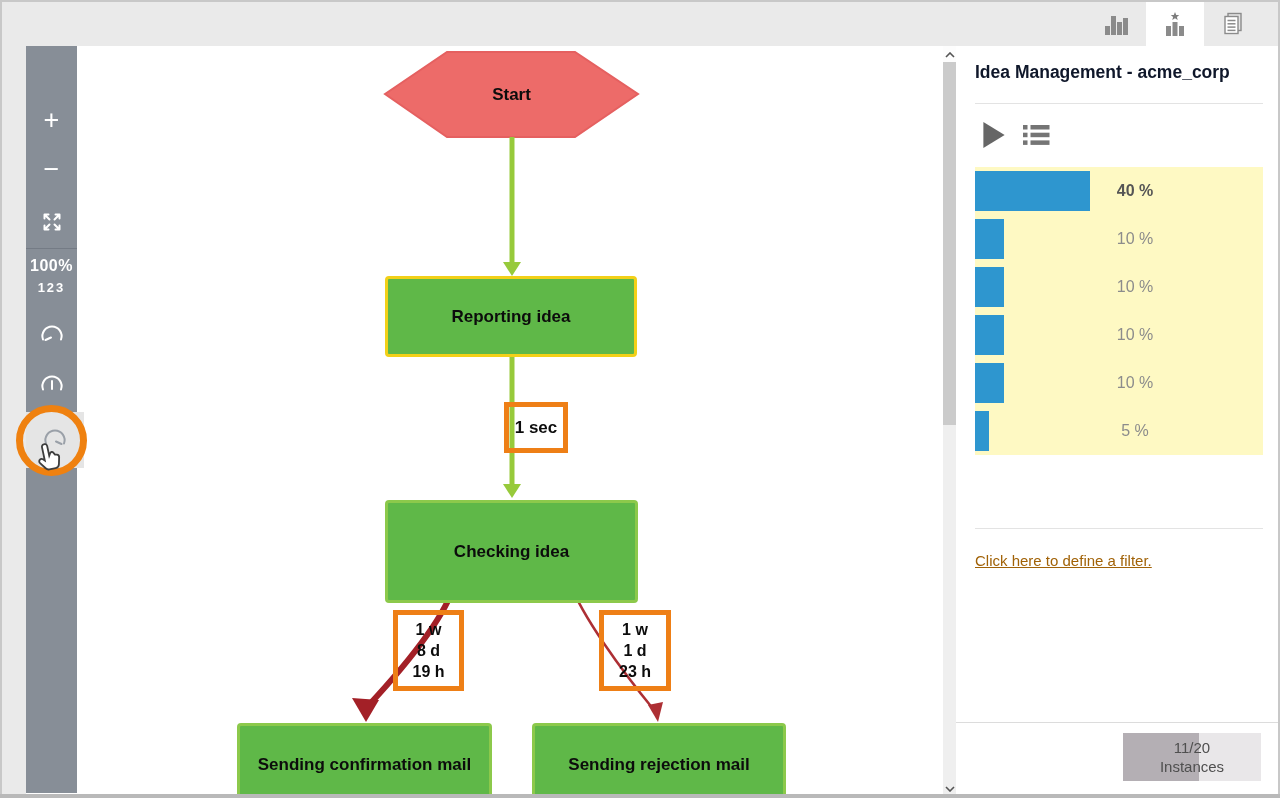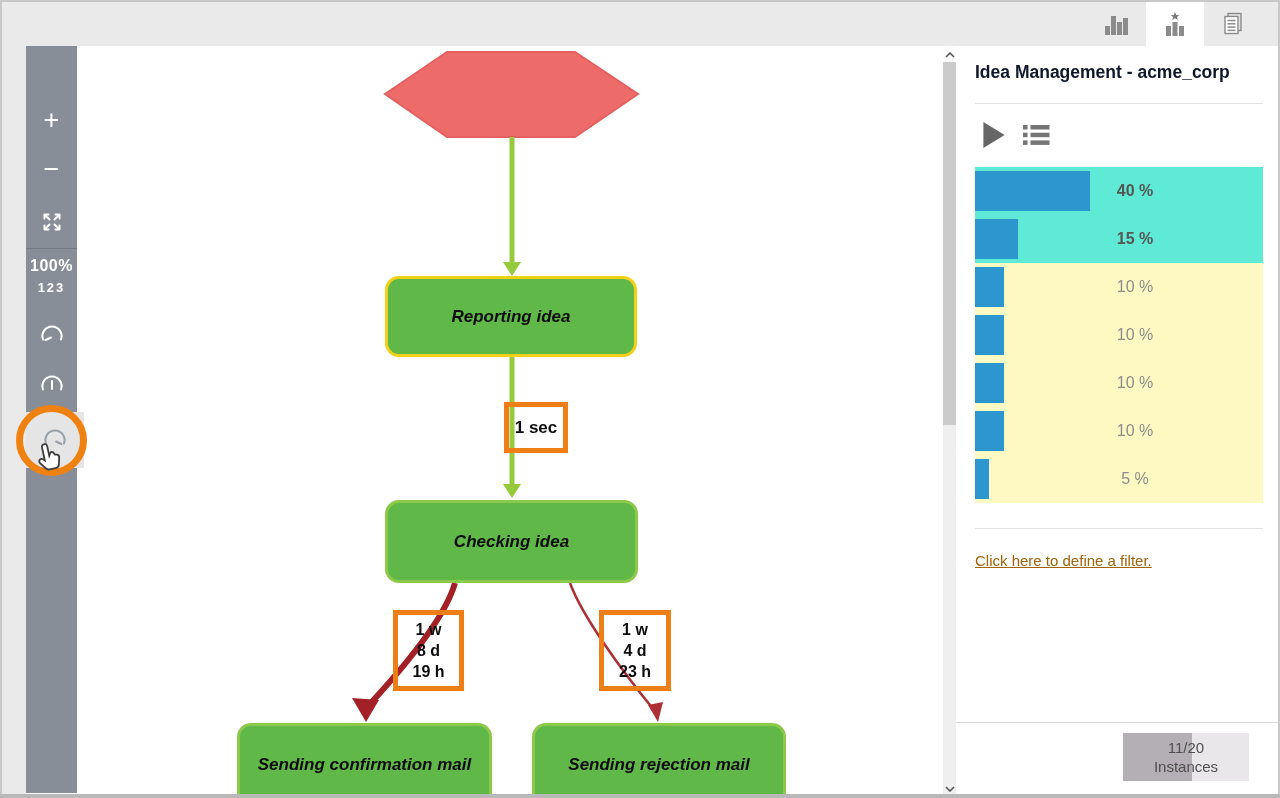--- a/index.html
+++ b/index.html
@@ -32,23 +32,23 @@
   .sb-gauge1{top:270px;}
   .sb-gauge2{top:320px;}
   .sb-active-btn{position:absolute;left:0;top:366px;width:58px;height:56px;background:#e5e5e5;display:flex;align-items:center;justify-content:center;cursor:pointer;}
   
   .annotation-circle{position:absolute;left:16px;top:405px;width:71px;height:71px;border:7px solid #ef8110;border-radius:50%;box-sizing:border-box;z-index:55;pointer-events:none;}
   .cursor-hand{position:absolute;left:36px;top:441px;z-index:56;pointer-events:none;}
 
   
   .canvas{position:absolute;left:77px;top:46px;width:866px;height:752px;background:#fff;overflow:hidden;}
   .flow-svg{position:absolute;left:0;top:0;}
-  .node{position:absolute;background:#5fb848;border:3px solid #8cc94b;border-radius:14px;
+  .node{position:absolute;background:#5fb848;border:3px solid #8cc94b;border-radius:4px;
         display:flex;align-items:center;justify-content:center;
-        font-size:17px;font-weight:700;color:#0c0c0c;box-sizing:border-box;cursor:pointer;z-index:3;font-style:italic;}
+        font-size:17px;font-weight:700;color:#0c0c0c;box-sizing:border-box;cursor:pointer;z-index:3;}
   .node.yellow-border{border-color:#f2d018;}
   .start-label{position:absolute;left:308px;top:6px;width:253px;height:85px;display:flex;align-items:center;justify-content:center;
         font-size:17px;font-weight:700;color:#0c0c0c;z-index:3;}
   .edge-label{position:absolute;display:flex;flex-direction:column;align-items:center;justify-content:center;
         font-size:16px;font-weight:700;color:#0c0c0c;z-index:4;line-height:21px;}
 
   
   .scrollbar{position:absolute;left:943px;top:46px;width:13px;height:752px;background:#efefef;z-index:6;}
   .scroll-top-cap{position:absolute;left:0;top:0;width:13px;height:16px;background:#fdfdfd;}
   .scroll-thumb{position:absolute;left:0;top:16px;width:13px;height:363px;background:#cbcbcb;cursor:pointer;}
@@ -59,35 +59,35 @@
   
   .panel{position:absolute;left:956px;top:46px;width:322px;height:752px;background:#fff;}
   .panel-title{position:absolute;left:19px;top:16px;width:288px;font-size:17.5px;font-weight:700;color:#0f172a;}
   .panel-divider{position:absolute;left:19px;width:288px;height:1px;background:#e3e3e3;}
   .d1{top:57px;} .d2{top:482px;}
   .icon-row{position:absolute;left:27px;top:76px;display:flex;gap:18px;align-items:center;}
   .icon-btn{cursor:pointer;display:flex;align-items:center;justify-content:center;}
 
   .variant-list{position:absolute;left:19px;top:121px;width:288px;}
   .variant-row{position:relative;height:48px;background:#fef9c3;cursor:pointer;}
-  .variant-row.selected{background:#5eead4;}
+  .variant-row.selected{background:#fef9c3;}
   .variant-bar{position:absolute;left:0;top:4px;height:40px;background:#2e96cf;}
   .variant-label{position:absolute;left:128px;top:0;width:64px;height:48px;display:flex;align-items:center;justify-content:center;
       font-size:16px;color:#8c8c8c;}
   .variant-row.selected .variant-label{font-weight:700;color:#555;}
 
   .filter-hint{position:absolute;left:19px;top:506px;font-size:15px;color:#a16207;cursor:pointer;text-decoration:underline;}
 
   .panel-footer-divider{position:absolute;left:0;top:676px;width:322px;height:1px;background:#dcdcdc;}
   .footer-btn{position:absolute;top:687px;height:48px;background:#e9e7e9;cursor:pointer;overflow:hidden;}
   .footer-btn .fill{position:absolute;left:0;top:0;bottom:0;background:#b4afb4;}
   .footer-btn .txt{position:relative;z-index:2;height:100%;display:flex;flex-direction:column;align-items:center;justify-content:center;
       font-size:15px;color:#4f4f4f;line-height:19px;}
   .fb-variants{left:24px;width:135px;}
-  .fb-instances{left:167px;width:126px;}
+  .fb-instances{left:167px;width:138px;}
 </style>
 </head>
 <body>
 
 <div class="topbar">
   <div class="tabs">
     <div class="tab">
       <svg width="28" height="26" viewBox="0 0 28 26">
         <rect x="2" y="15" width="5" height="9" fill="#8b8b8b"></rect>
         <rect x="8" y="5" width="5" height="19" fill="#8b8b8b"></rect>
@@ -174,37 +174,38 @@
     <path d="M378,537 C368,572 330,618 291,660" fill="none" stroke="#a32027" stroke-width="6"></path>
     <polygon points="289,676 275,652 302,654" fill="#a32027"></polygon>
     <path d="M493,537 C505,570 545,625 577,664" fill="none" stroke="#ad2f34" stroke-width="2.5"></path>
     <polygon points="581,676 571,659 586,656" fill="#ad2f34"></polygon>
 
     <rect x="429.5" y="358.5" width="59" height="46" fill="none" stroke="#ee7f16" stroke-width="5"></rect>
     <rect x="318.5" y="566.5" width="66" height="76" fill="none" stroke="#ee7f16" stroke-width="5"></rect>
     <rect x="524.5" y="566.5" width="67" height="76" fill="none" stroke="#ee7f16" stroke-width="5"></rect>
   </svg>
 
+  <div class="start-label">Start</div>
 
   <div class="node yellow-border" style="left:308px;top:230px;width:252px;height:81px;">Reporting idea</div>
-  <div class="node" style="left:308px;top:454px;width:253px;height:83px;">Checking idea</div>
+  <div class="node" style="left:308px;top:454px;width:253px;height:103px;">Checking idea</div>
   <div class="node" style="left:160px;top:677px;width:255px;height:84px;">Sending confirmation mail</div>
   <div class="node" style="left:455px;top:677px;width:254px;height:84px;">Sending rejection mail</div>
 
   <div class="edge-label" style="left:427px;top:356px;width:64px;height:51px;font-size:17px;">
     <span>1 sec</span>
   </div>
   <div class="edge-label" style="left:316px;top:564px;width:71px;height:81px;">
     <span>1 w</span>
     <span>8 d</span>
     <span>19 h</span>
   </div>
   <div class="edge-label" style="left:522px;top:564px;width:72px;height:81px;">
     <span>1 w</span>
-    <span>4 d</span>
+    <span>1 d</span>
     <span>23 h</span>
   </div>
 </div>
 
 <div class="scrollbar">
   <div class="scroll-top-cap"></div>
   <div class="scroll-arrow up">
     <svg width="10" height="6" viewBox="0 0 10 6">
         <polyline points="1,5 5,1 9,5" fill="none" stroke="#555" stroke-width="1.6"></polyline>
       </svg>
@@ -237,24 +238,20 @@
           <rect x="7.5" y="16.4" width="19" height="4.5"></rect>
       </svg>
     </div>
   </div>
 
   <div class="variant-list">
       <div class="variant-row selected">
         <div class="variant-bar" style="width: 115.2px;"></div>
         <span class="variant-label">40 %</span>
       </div>
-      <div class="variant-row selected">
-        <div class="variant-bar" style="width: 43.2px;"></div>
-        <span class="variant-label">15 %</span>
-      </div>
       <div class="variant-row">
         <div class="variant-bar" style="width: 28.8px;"></div>
         <span class="variant-label">10 %</span>
       </div>
       <div class="variant-row">
         <div class="variant-bar" style="width: 28.8px;"></div>
         <span class="variant-label">10 %</span>
       </div>
       <div class="variant-row">
         <div class="variant-bar" style="width: 28.8px;"></div>

